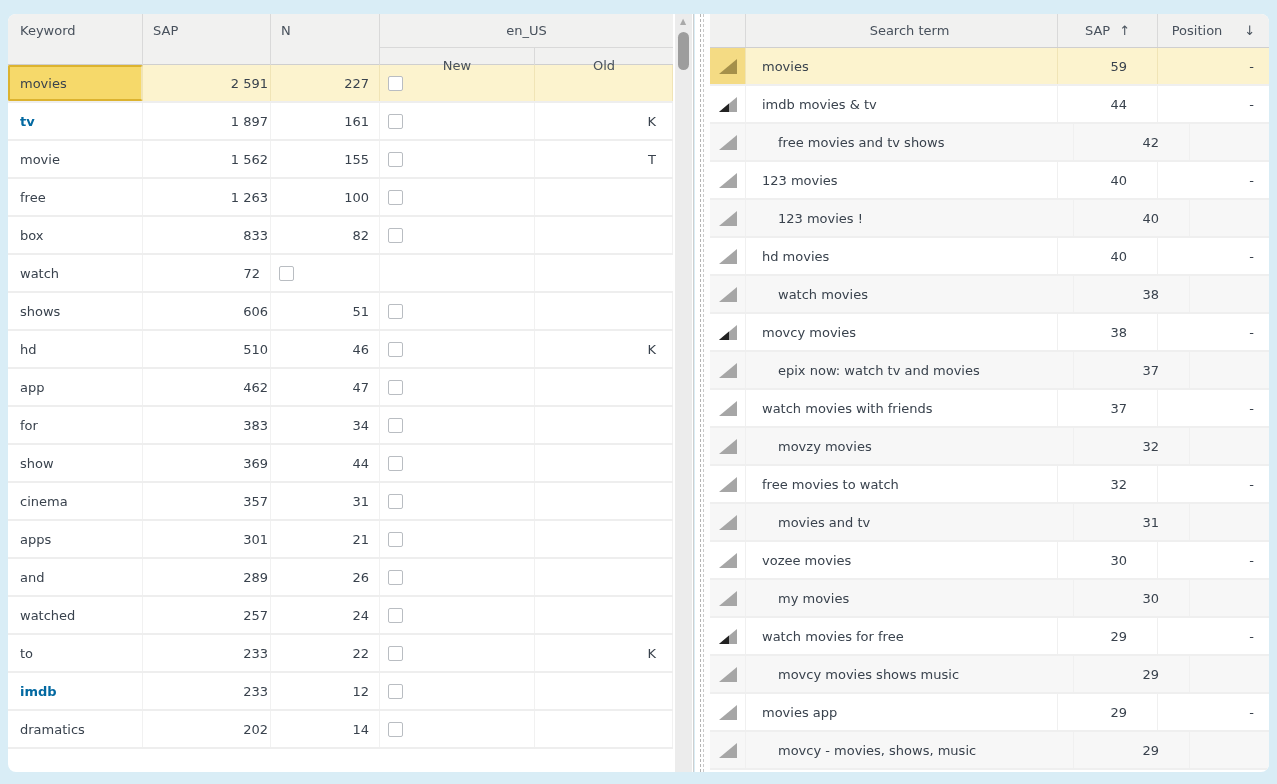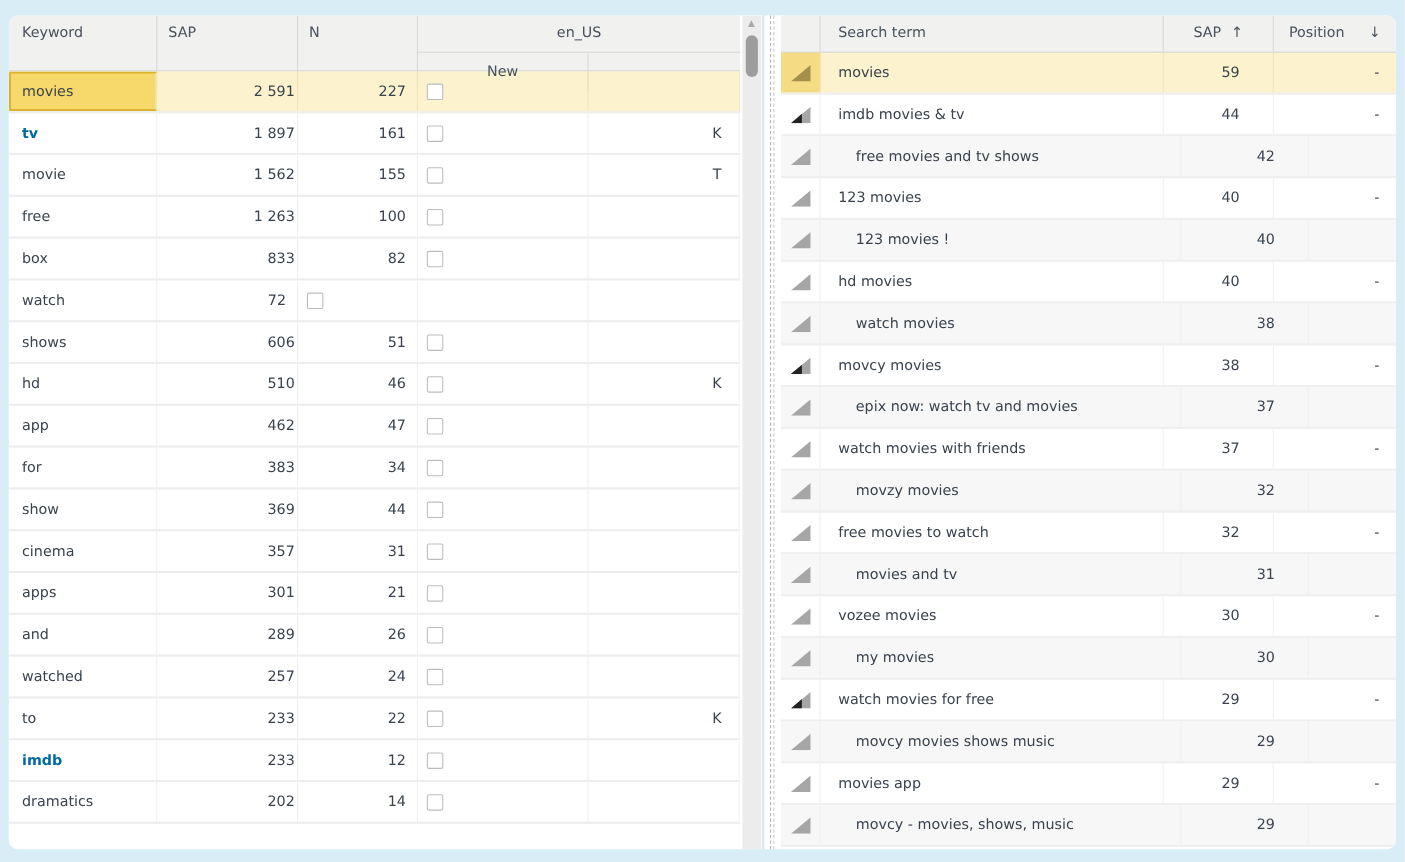--- a/index.html
+++ b/index.html
@@ -67,21 +67,21 @@
   
   .lt-scroll{width:21px;background:#fff;display:flex;justify-content:center;}
   .sb-track{width:17px;height:100%;background:#ececec;position:relative;}
   .sb-up{position:absolute;top:3px;left:0;width:17px;text-align:center;font-size:8px;color:#a9a9a9;}
   .sb-thumb{position:absolute;top:18px;left:3px;width:11px;height:38px;background:#9d9d9d;border-radius:6px;}
 
   
   .rt-head{height:34px;display:grid;grid-template-columns:36px 312px 100px 111px;
     background:var(--header-background);border-bottom:1px solid #cfcfcf;align-items:center;
     color:var(--header-text-color);}
-  .rt-head .hcell{height:100%;}
+  .rt-head .hcell{height:100%;justify-content:center;}
   .h-icon{grid-column:1;border-right:1px solid #d9d9d9;}
   .h-term{grid-column:2;padding-left:16px;}
   .h-rsap{grid-column:3;justify-content:center;gap:9px;}
   .h-pos{grid-column:4;justify-content:center;gap:22px;border-right:none;}
   .sort-arrow{font-size:13px;color:#4a545e;}
 
   .rt-row{display:grid;grid-template-columns:36px 312px 100px 111px;height:38px;border-bottom:2px solid #efefef;}
   .rt-row.stripe{background:var(--stripe-fill);gap:16px;}
   .rt-row.sel{background:var(--selected-row-fill);}
   .c-icon{justify-content:center;padding-left:0;}
@@ -108,20 +108,23 @@
           <span>SAP</span>
         </div>
         <div class="hcell h-span h-n">
           <span>N</span>
         </div>
         <div class="hcell h-group">
           <span>en_US</span>
         </div>
         <div class="hcell h-new">
           <span>New</span>
+        </div>
+        <div class="hcell h-old">
+          <span>Old</span>
         </div>
       </div>
       <div class="lt-body" id="lt-body">
           <div class="lt-row sel">
             <div class="cell c-kw kw-hl">movies</div>
             <div class="cell c-num">2 591</div>
             <div class="cell c-num c-n">227</div>
             <div class="cell c-new">
               <div class="cb"></div>
             </div>

